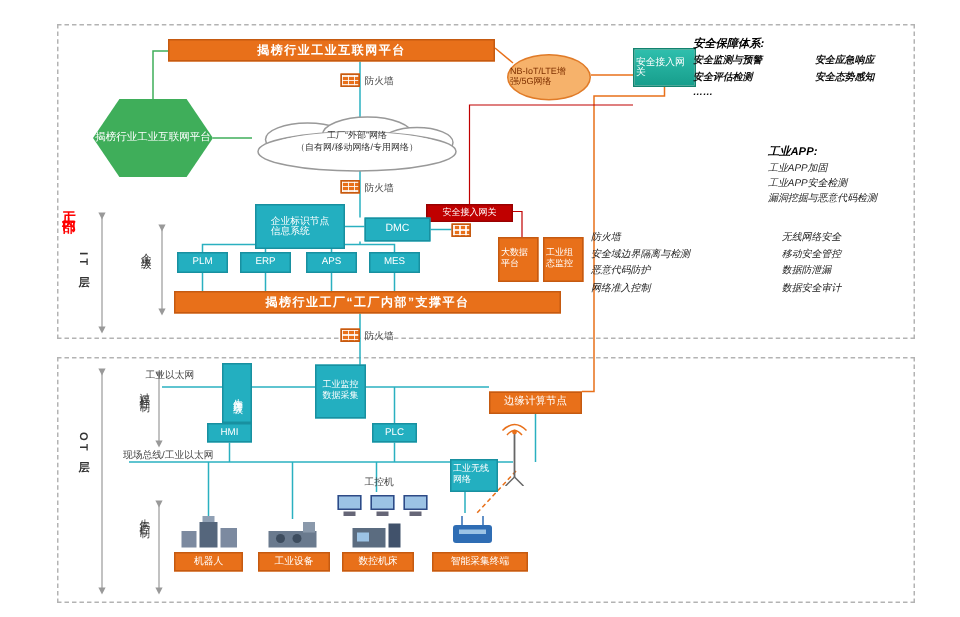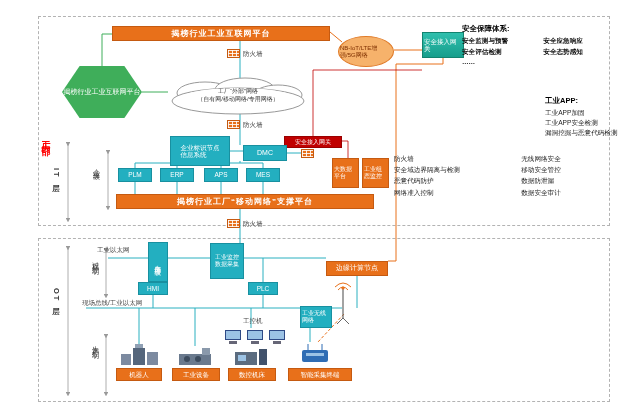--- a/index.html
+++ b/index.html
@@ -18,21 +18,21 @@
   .hex{clip-path:polygon(22% 0,78% 0,100% 50%,78% 100%,22% 100%,0 50%);
        background:#3FAE5A;border:none;font-size:7px;line-height:1.25;}
   .lbl{position:absolute;color:#444;font-size:6.5px;white-space:nowrap;}
   .vlbl{position:absolute;writing-mode:vertical-rl;letter-spacing:2px;font-size:7.5px;
         color:#333;font-weight:bold;line-height:1;}
   .fw-icon{position:absolute;width:13px;height:9px;border:1px solid #c55a11;box-sizing:border-box;
      background:
        repeating-linear-gradient(0deg, rgba(255,255,255,.85) 0 1px, transparent 1px 3px),
        repeating-linear-gradient(90deg, rgba(255,255,255,.85) 0 1px, transparent 1px 4px),
        #E8701A;}
-  .panel{position:absolute;color:#111;}
+  .panel{position:absolute;color:#111;font-style:italic;}
   .panel-title{font-weight:bold;font-size:7.5px;color:#000;white-space:nowrap;}
   .panel-item{font-size:6.6px;color:#222;white-space:nowrap;line-height:1.55;}
   .b{font-weight:bold;color:#111;}
   .grid2{display:grid;grid-template-columns:auto auto;column-gap:10px;row-gap:1px;margin-top:2px;}
   .col{display:flex;flex-direction:column;margin-top:2px;}
   .mon{position:absolute;width:18px;height:17px;}
   .mon .scr{width:16px;height:10px;border:1.5px solid #2e4a86;background:#9cc3e5;margin:0 auto;box-sizing:border-box;}
   .mon .base{width:8px;height:3px;background:#667;margin:1px auto 0;}
   .cloud-text{position:absolute;text-align:center;color:#333;font-size:6px;line-height:1.3;}
   svg{display:block;}
@@ -160,21 +160,21 @@
     </div>
 
   <div class="node orange f6" style="left:332px;top:158px;width:27px;height:30px">
       <span>大数据平台</span>
     </div>
   <div class="node orange f6" style="left:362px;top:158px;width:27px;height:30px">
       <span>工业组态监控</span>
     </div>
 
   <div class="node orange bar" style="left:116px;top:194px;width:258px;height:15px">
-      <span>揭榜行业工厂“移动网络”支撑平台</span>
+      <span>揭榜行业工厂“工厂内部”支撑平台</span>
     </div>
 
   <span class="fw-icon" style="left:227px;top:219px"></span>
   <span class="lbl" style="left:243px;top:220px">防火墙</span>
 
   <span class="vlbl" style="left:41px;top:133px;color:#f00;font-size:9px">工厂内部</span>
   <span class="vlbl" style="left:52px;top:168px">IT层</span>
   <span class="vlbl" style="left:52px;top:288px">OT层</span>
   <span class="vlbl" style="left:93px;top:163px;font-size:7px;font-weight:normal">企业级</span>
   <span class="vlbl" style="left:92px;top:256px;font-size:7px;font-weight:normal">过程控制</span>
@@ -285,21 +285,21 @@
     <div class="grid2">
       <div class="panel-item b">安全监测与预警</div>
       <div class="panel-item b">安全应急响应</div>
       <div class="panel-item b">安全评估检测</div>
       <div class="panel-item b">安全态势感知</div>
     </div>
     <div class="panel-item b">……</div>
   </div>
 
 
-  <div class="panel" style="left:545px;top:96px;width:92px">
+  <div class="panel" style="left:512px;top:96px;width:92px">
     <div class="panel-title">工业APP:</div>
     <div class="col">
       <div class="panel-item">工业APP加固</div>
       <div class="panel-item">工业APP安全检测</div>
       <div class="panel-item">漏洞挖掘与恶意代码检测</div>
     </div>
   </div>
 
   <div class="panel" style="left:394px;top:152px;width:212px">
     <div class="grid2" style="column-gap:16px">

